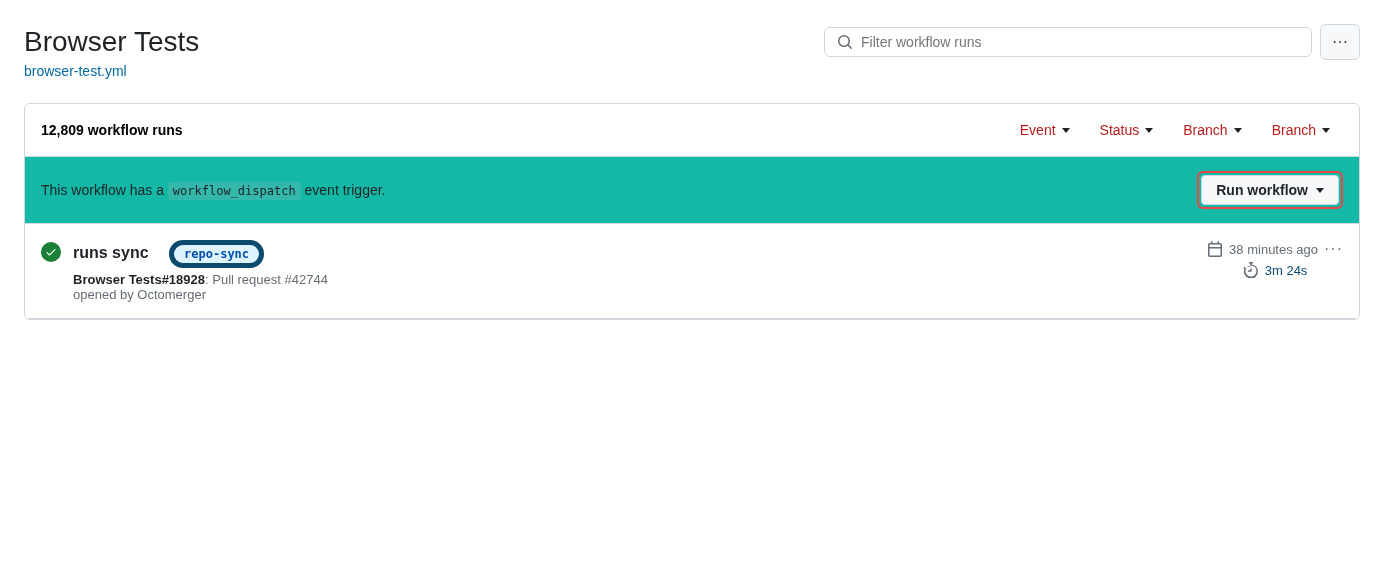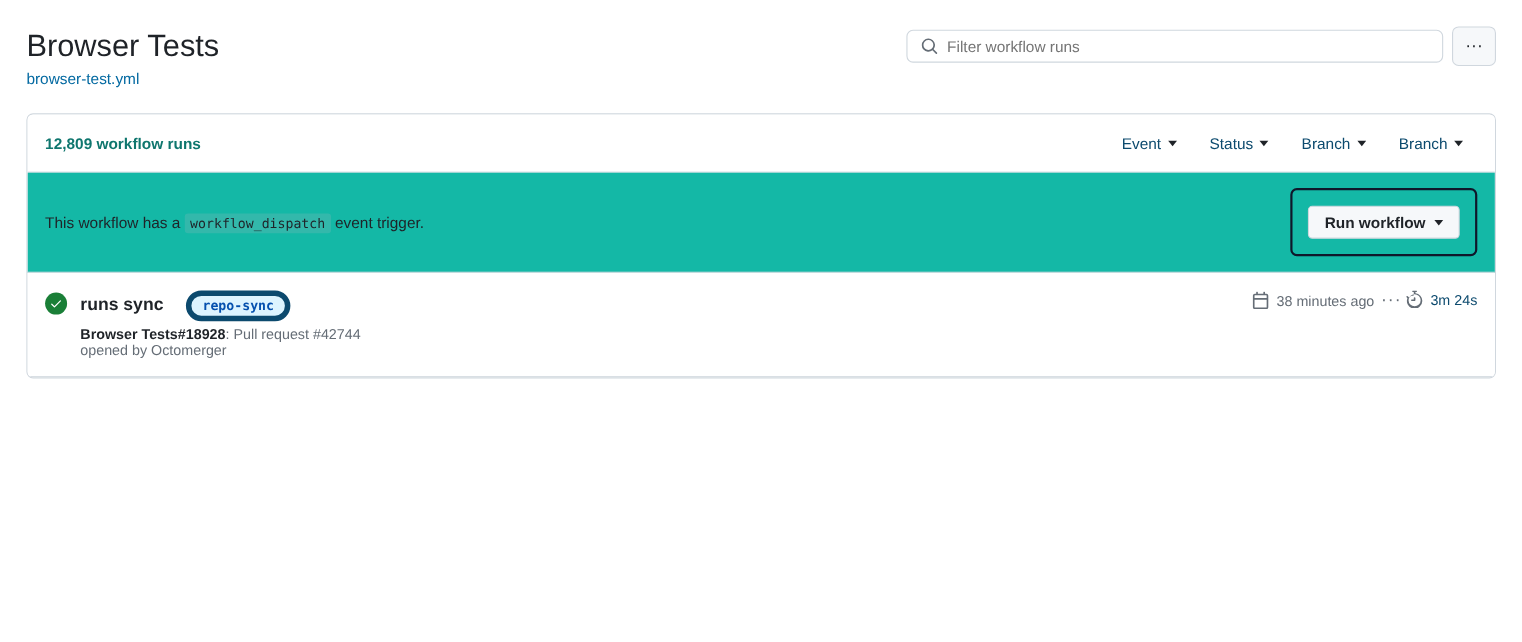--- a/index.html
+++ b/index.html
@@ -87,37 +87,37 @@
       display: flex;
       align-items: center;
       justify-content: space-between;
       padding: 12px 16px;
       background: #ffffff;
       border-bottom: 1px solid #d0d7de;
     }
     .workflow-count {
       font-weight: 600;
       font-size: 14px;
-      color: #0f766e;
+      color: #000000;
     }
     .filter-dropdowns {
       display: flex;
       gap: 4px;
     }
     .filter-dropdown-btn {
       display: flex;
       align-items: center;
       gap: 4px;
       padding: 5px 12px;
       border: 1px solid transparent;
       border-radius: 6px;
       background: transparent;
       cursor: pointer;
       font-size: 14px;
-      color: #0c4a6e;
+      color: #b91c1c;
       text-align: center;
     }
     .chevron-down {
       display: inline-block;
       width: 0;
       height: 0;
       border-left: 4px solid transparent;
       border-right: 4px solid transparent;
       border-top: 5px solid #1f2328;
       margin-left: 2px;
@@ -138,23 +138,23 @@
     }
     .dispatch-code {
       font-family: ui-monospace, SFMono-Regular, "SF Mono", Menlo, Consolas, monospace;
       font-size: 12px;
       background: rgba(175,184,193,0.2);
       padding: 2px 5px;
       border-radius: 3px;
       color: #1f2328;
     }
     .run-workflow-btn-wrapper {
-      border: 2px solid #0f172a;
-      border-radius: 6px;
-      padding: 14px;
+      border: 2px solid #ef4444;
+      border-radius: 6px;
+      padding: 2px;
     }
     .run-workflow-btn {
       display: flex;
       align-items: center;
       gap: 6px;
       padding: 6px 14px;
       border: 1px solid #d0d7de;
       border-radius: 4px;
       background: #f6f8fa;
       cursor: pointer;
@@ -210,22 +210,22 @@
       font-size: 12px;
       background: #ddf4ff;
       color: #0550ae;
       border: 5px solid #0c4a6e;
       border-radius: 20px;
       padding: 2px 10px;
       margin-left: 16px;
     }
     .run-meta {
       display: flex;
-      flex-direction: row;
-      align-items: flex-start;
+      flex-direction: column;
+      align-items: center;
       gap: 4px;
       flex-shrink: 0;
     }
     .run-meta-time {
       display: flex;
       align-items: center;
       gap: 6px;
       color: #656d76;
       font-size: 13px;
     }

